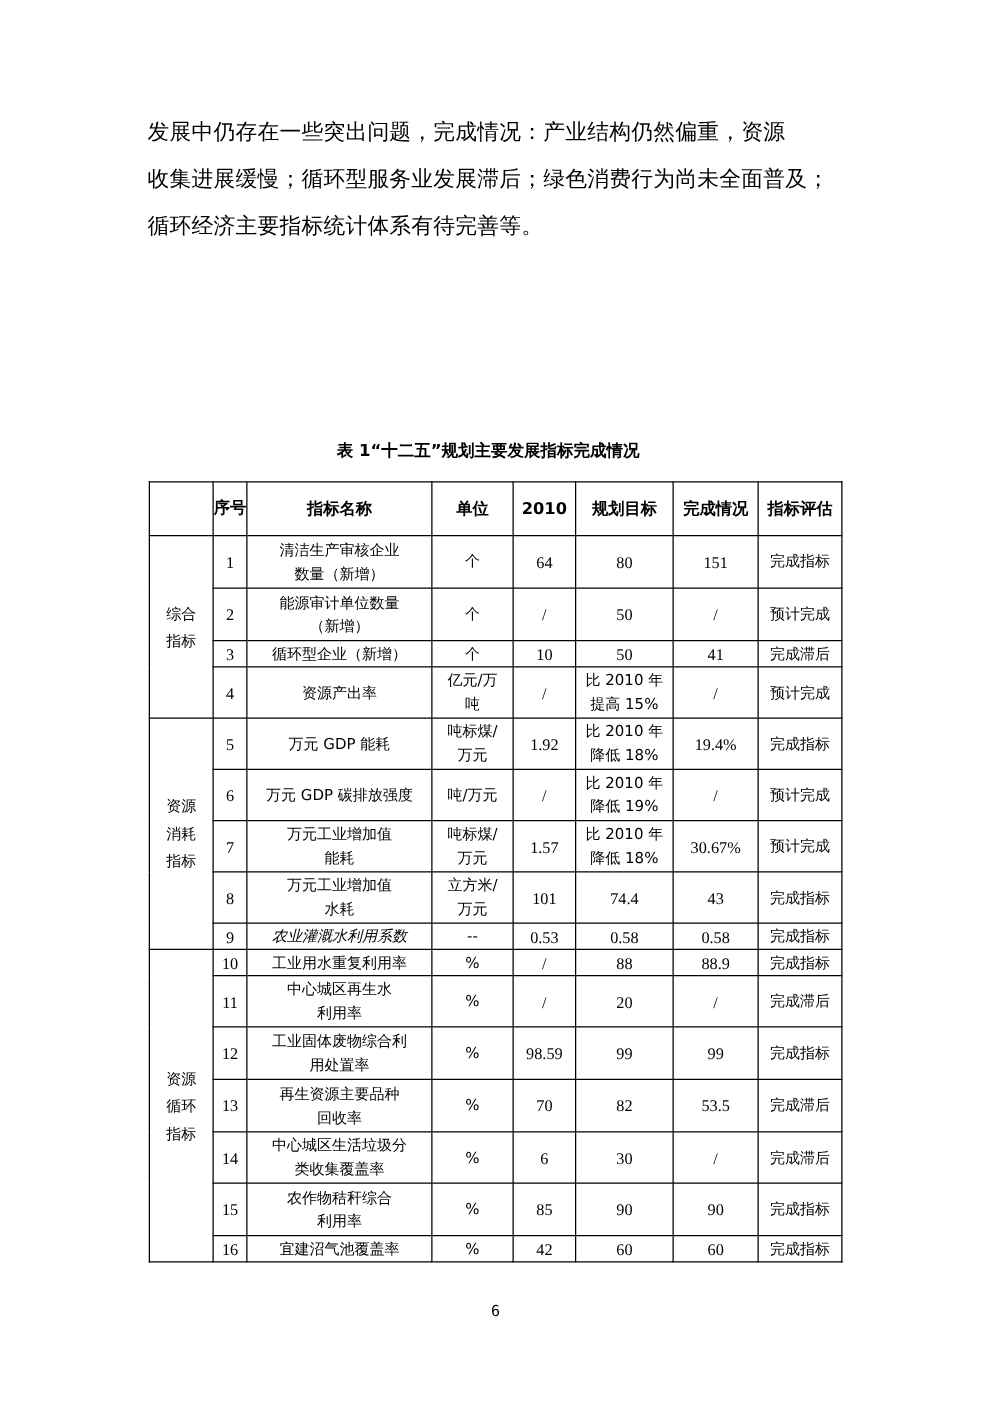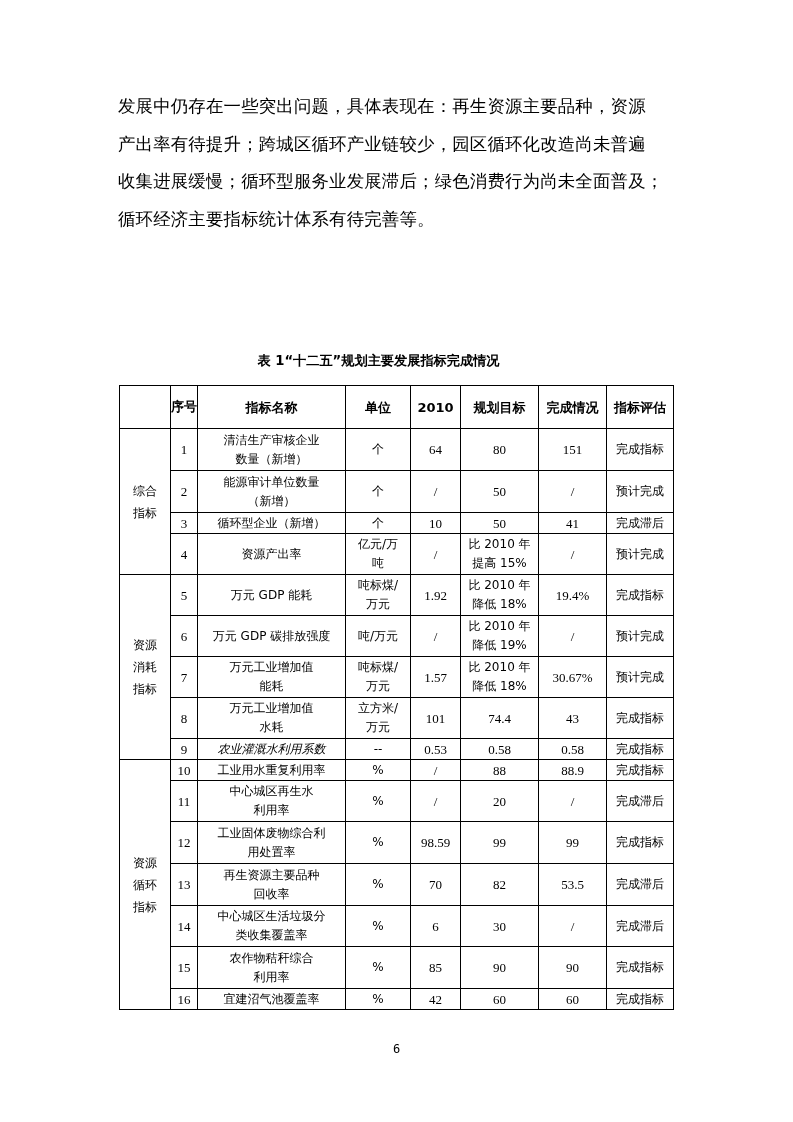--- a/index.html
+++ b/index.html
@@ -1,37 +1,36 @@
 <!DOCTYPE html>
 <html><head>
 <meta charset="utf-8">
 <style>
   html, body { margin: 0; padding: 0; background: #ffffff; }
   body { width: 793px; height: 1122px; position: relative; overflow: hidden;
          font-family: "DejaVu Sans", sans-serif; color: #000; }
   .para { position: absolute; left: 118px; top: 88px; width: 560px; }
   .para .line { height: 37.6px; line-height: 37.6px; font-size: 17.4px; white-space: nowrap;
                 letter-spacing: 0.2px; }
-  .caption { position: absolute; left: 4px; width: 749px; top: 352px; text-align: center;
+  .caption { position: absolute; left: 16px; width: 749px; top: 352px; text-align: center;
              font-size: 13.2px; font-weight: bold; }
   table.t { position: absolute; left: 119px; top: 385px; border-collapse: collapse;
             border: 1.6px solid #000; table-layout: fixed; }
   table.t td, table.t th { border: 1px solid #000; text-align: center; vertical-align: middle;
             padding: 0; font-size: 12px; line-height: 19px; font-weight: normal; }
   table.t th { font-weight: bold; font-size: 13px; }
   table.t td.num { font-family: "Liberation Serif", serif; font-size: 13px; }
   .pageno { position: absolute; left: 0; width: 793px; top: 1042px; text-align: center;
             font-size: 12px; font-family: "DejaVu Sans Mono", monospace; }
 </style>
 </head>
 <body>
 
 <div class="para">
-  <div class="line">发展中仍存在一些突出问题，具体表现在：再生资源主要品种，资源</div>
-  <div class="line">产出率有待提升；跨城区循环产业链较少，园区循环化改造尚未普遍</div>
+  <div class="line">发展中仍存在一些突出问题，完成情况：产业结构仍然偏重，资源</div>
   <div class="line">收集进展缓慢；循环型服务业发展滞后；绿色消费行为尚未全面普及；</div>
   <div class="line">循环经济主要指标统计体系有待完善等。</div>
 </div>
 
 <div class="caption">表 1“十二五”规划主要发展指标完成情况</div>
 
 <table class="t">
   <colgroup>
     <col style="width:51px">
       <col style="width:27px">

